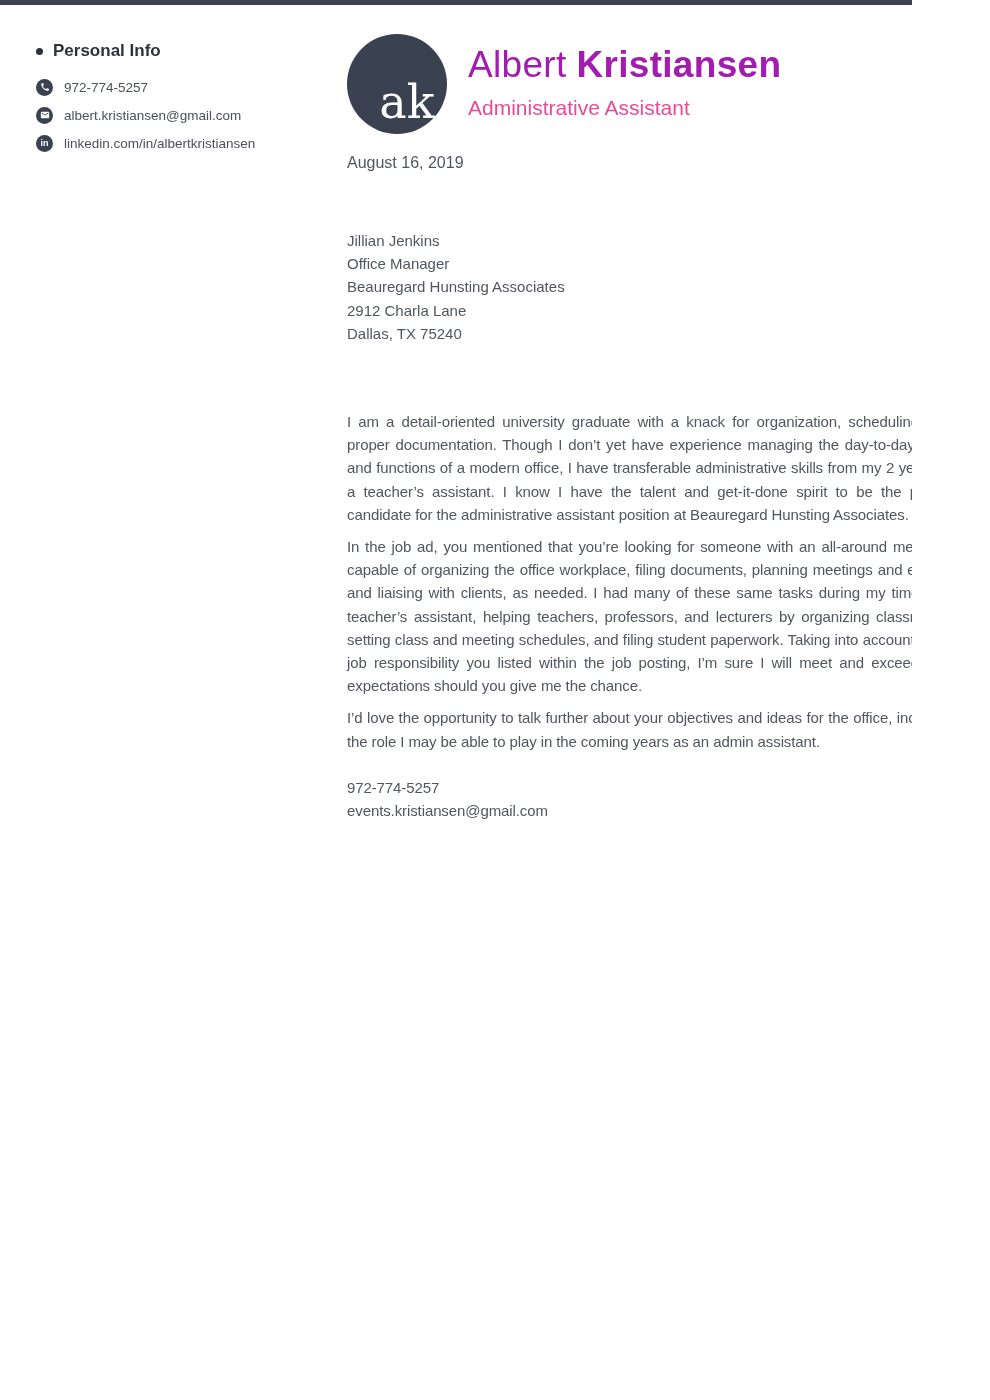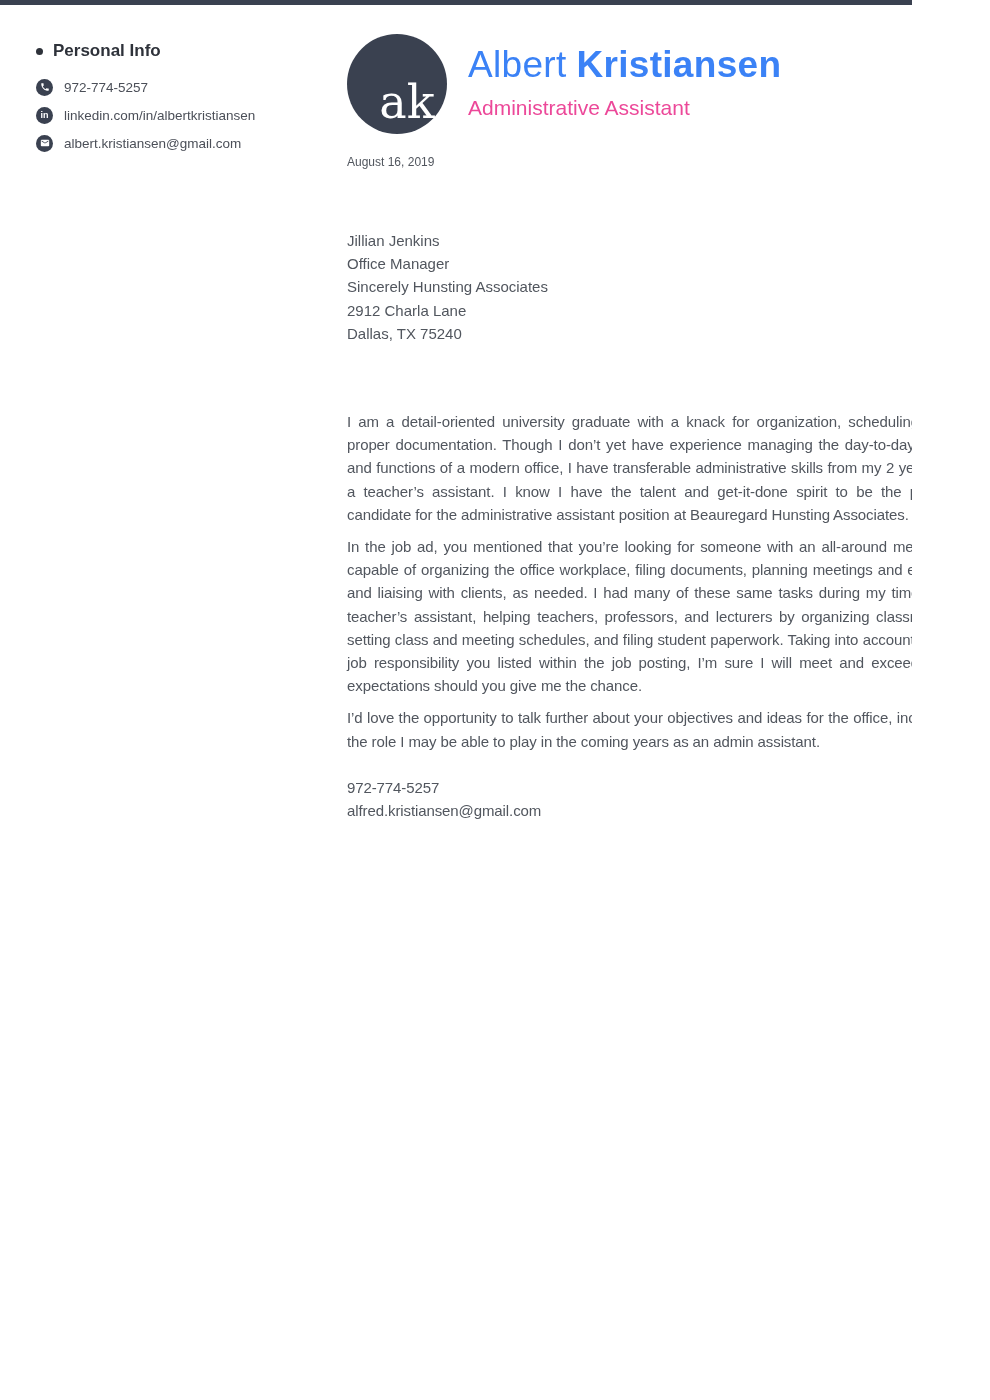--- a/index.html
+++ b/index.html
@@ -92,38 +92,38 @@
     transform: translate(10px, 18px);
     line-height: 1;
   }
   .name-block {
     position: absolute;
     left: 468px; top: 44px;
   }
   .name-line {
     font-size: 37px;
     line-height: 42px;
-    color: #3b82f6;
+    color: #a21caf;
     letter-spacing: 0.3px;
     white-space: nowrap;
   }
   .first-name { font-weight: 400; }
   .last-name { font-weight: 700; margin-left: 10px; }
   .job-title {
     margin-top: 8px;
     font-size: 21px;
     line-height: 28px;
     color: #ec4899;
   }
 
   
   .letter-date {
     position: absolute;
     left: 347px; top: 151px;
-    font-size: 12px;
+    font-size: 16px;
     line-height: 23px;
     color: #51565e;
   }
   .recipient-block {
     position: absolute;
     left: 347px; top: 229px;
     font-size: 15px;
     line-height: 23.2px;
     color: #51565e;
   }
@@ -161,59 +161,59 @@
       <span class="contact-icon">
         <svg width="10" height="10" viewBox="0 0 24 24" fill="currentColor" aria-hidden="true">
           <path d="M6.62 10.79c1.44 2.83 3.76 5.14 6.59 6.59l2.2-2.2c.27-.27.67-.36 1.02-.24 1.12.37 2.33.57 3.57.57.55 0 1 .45 1 1V20c0 .55-.45 1-1 1-9.39 0-17-7.61-17-17 0-.55.45-1 1-1h3.5c.55 0 1 .45 1 1 0 1.25.2 2.45.57 3.57.11.35.03.74-.25 1.02l-2.2 2.2z"></path>
         </svg>
       </span>
       <span class="contact-value">972-774-5257</span>
     </div>
 
     <div class="contact-row">
       <span class="contact-icon">
-        <span class="linkedin-glyph">in</span>
-      </span>
-      <span class="contact-value">linkedin.com/in/albertkristiansen</span>
-    </div>
-
-    <div class="contact-row">
-      <span class="contact-icon">
         <svg width="10" height="10" viewBox="0 0 24 24" fill="currentColor" aria-hidden="true">
           <path d="M20 4H4c-1.1 0-2 .9-2 2v12c0 1.1.9 2 2 2h16c1.1 0 2-.9 2-2V6c0-1.1-.9-2-2-2zm0 4.24l-8 5-8-5V6.26l8 5 8-5v1.98z"></path>
         </svg>
       </span>
       <span class="contact-value">albert.kristiansen@gmail.com</span>
     </div>
+
+    <div class="contact-row">
+      <span class="contact-icon">
+        <span class="linkedin-glyph">in</span>
+      </span>
+      <span class="contact-value">linkedin.com/in/albertkristiansen</span>
+    </div>
   </div>
 
   <div class="avatar">
     <span class="monogram">ak</span>
   </div>
 
   <div class="name-block">
     <div class="name-line">
       <span class="first-name">Albert</span><span class="last-name">Kristiansen</span>
     </div>
     <div class="job-title">Administrative Assistant</div>
   </div>
 
   <div class="letter-date">August 16, 2019</div>
 
   <div class="recipient-block">
     <div>Jillian Jenkins</div>
     <div>Office Manager</div>
-    <div>Sincerely Hunsting Associates</div>
+    <div>Beauregard Hunsting Associates</div>
     <div>2912 Charla Lane</div>
     <div>Dallas, TX 75240</div>
   </div>
 
   <div class="letter-body">
     <p class="paragraph">I am a detail-oriented university graduate with a knack for organization, scheduling, and proper documentation. Though I don’t yet have experience managing the day-to-day tasks and functions of a modern office, I have transferable administrative skills from my 2 years as a teacher’s assistant. I know I have the talent and get-it-done spirit to be the perfect candidate for the administrative assistant position at Beauregard Hunsting Associates.</p>
     <p class="paragraph">In the job ad, you mentioned that you’re looking for someone with an all-around mentality, capable of organizing the office workplace, filing documents, planning meetings and events, and liaising with clients, as needed. I had many of these same tasks during my time as a teacher’s assistant, helping teachers, professors, and lecturers by organizing classrooms, setting class and meeting schedules, and filing student paperwork. Taking into account every job responsibility you listed within the job posting, I’m sure I will meet and exceed your expectations should you give me the chance.</p>
     <p class="paragraph">I’d love the opportunity to talk further about your objectives and ideas for the office, including the role I may be able to play in the coming years as an admin assistant.</p>
     <div class="signature-contact">
       <div>972-774-5257</div>
-      <div>alfred.kristiansen@gmail.com</div>
+      <div>events.kristiansen@gmail.com</div>
     </div>
   </div>
 
 </div>
 
 </body></html>

